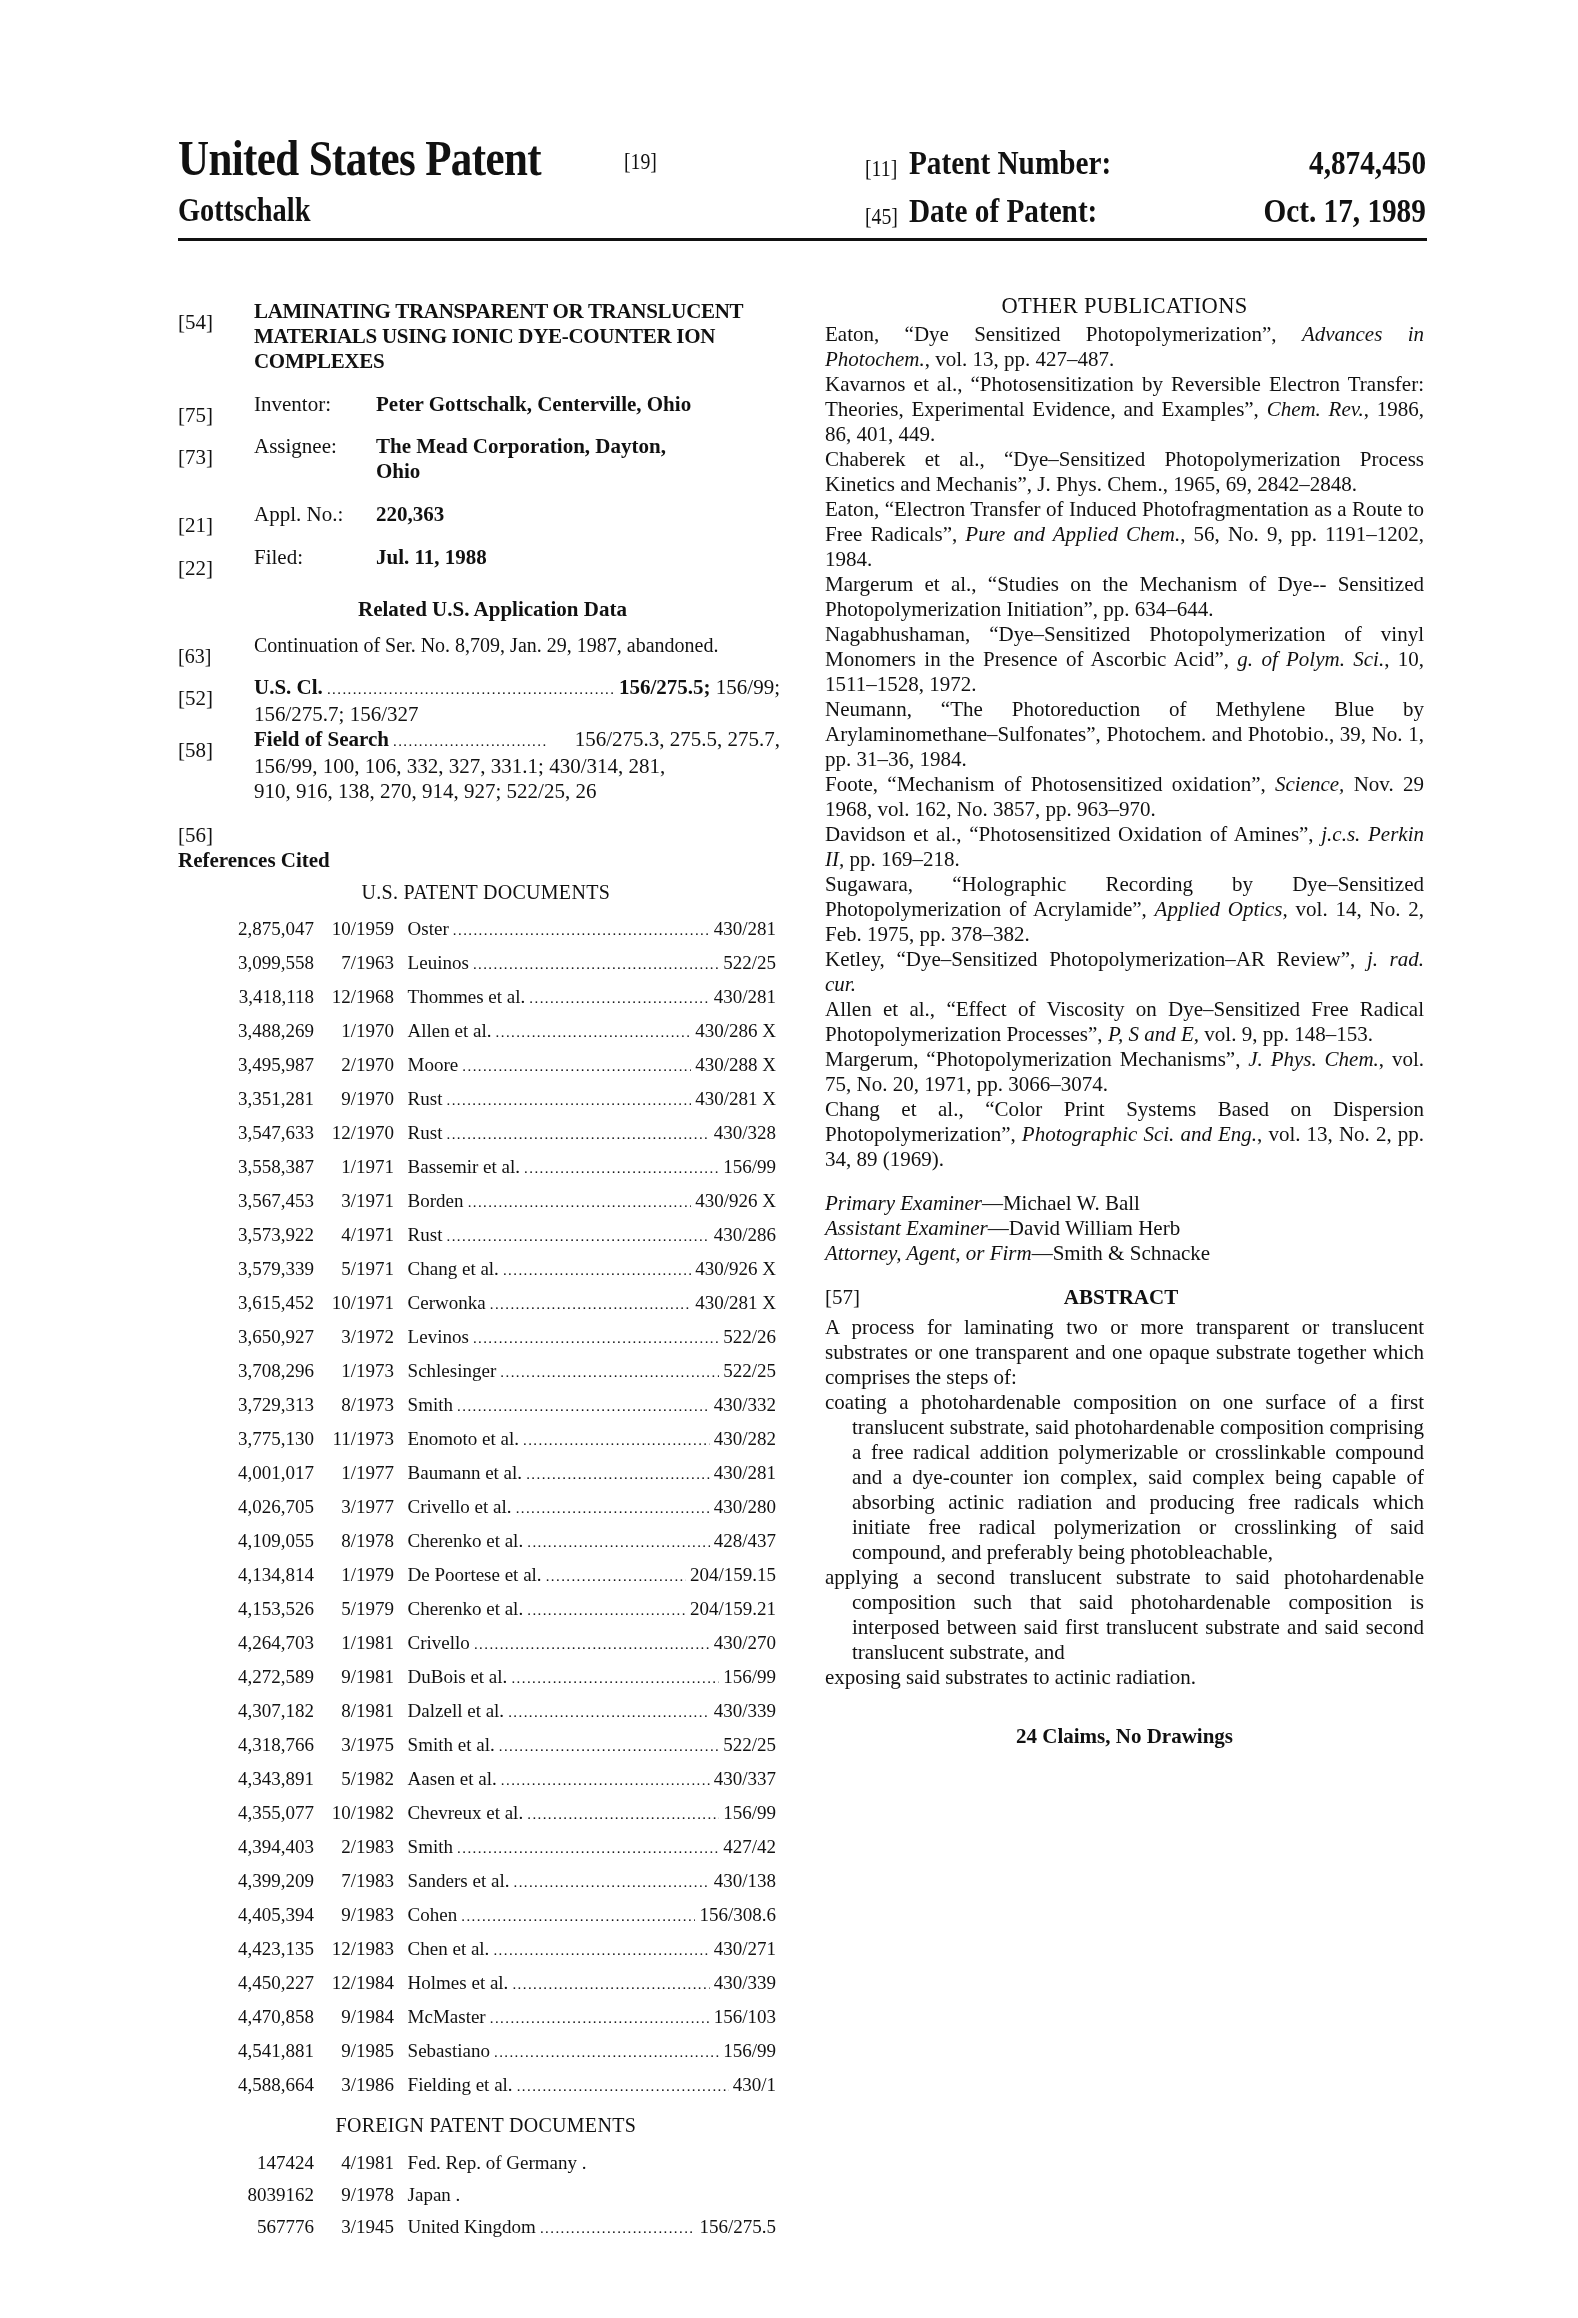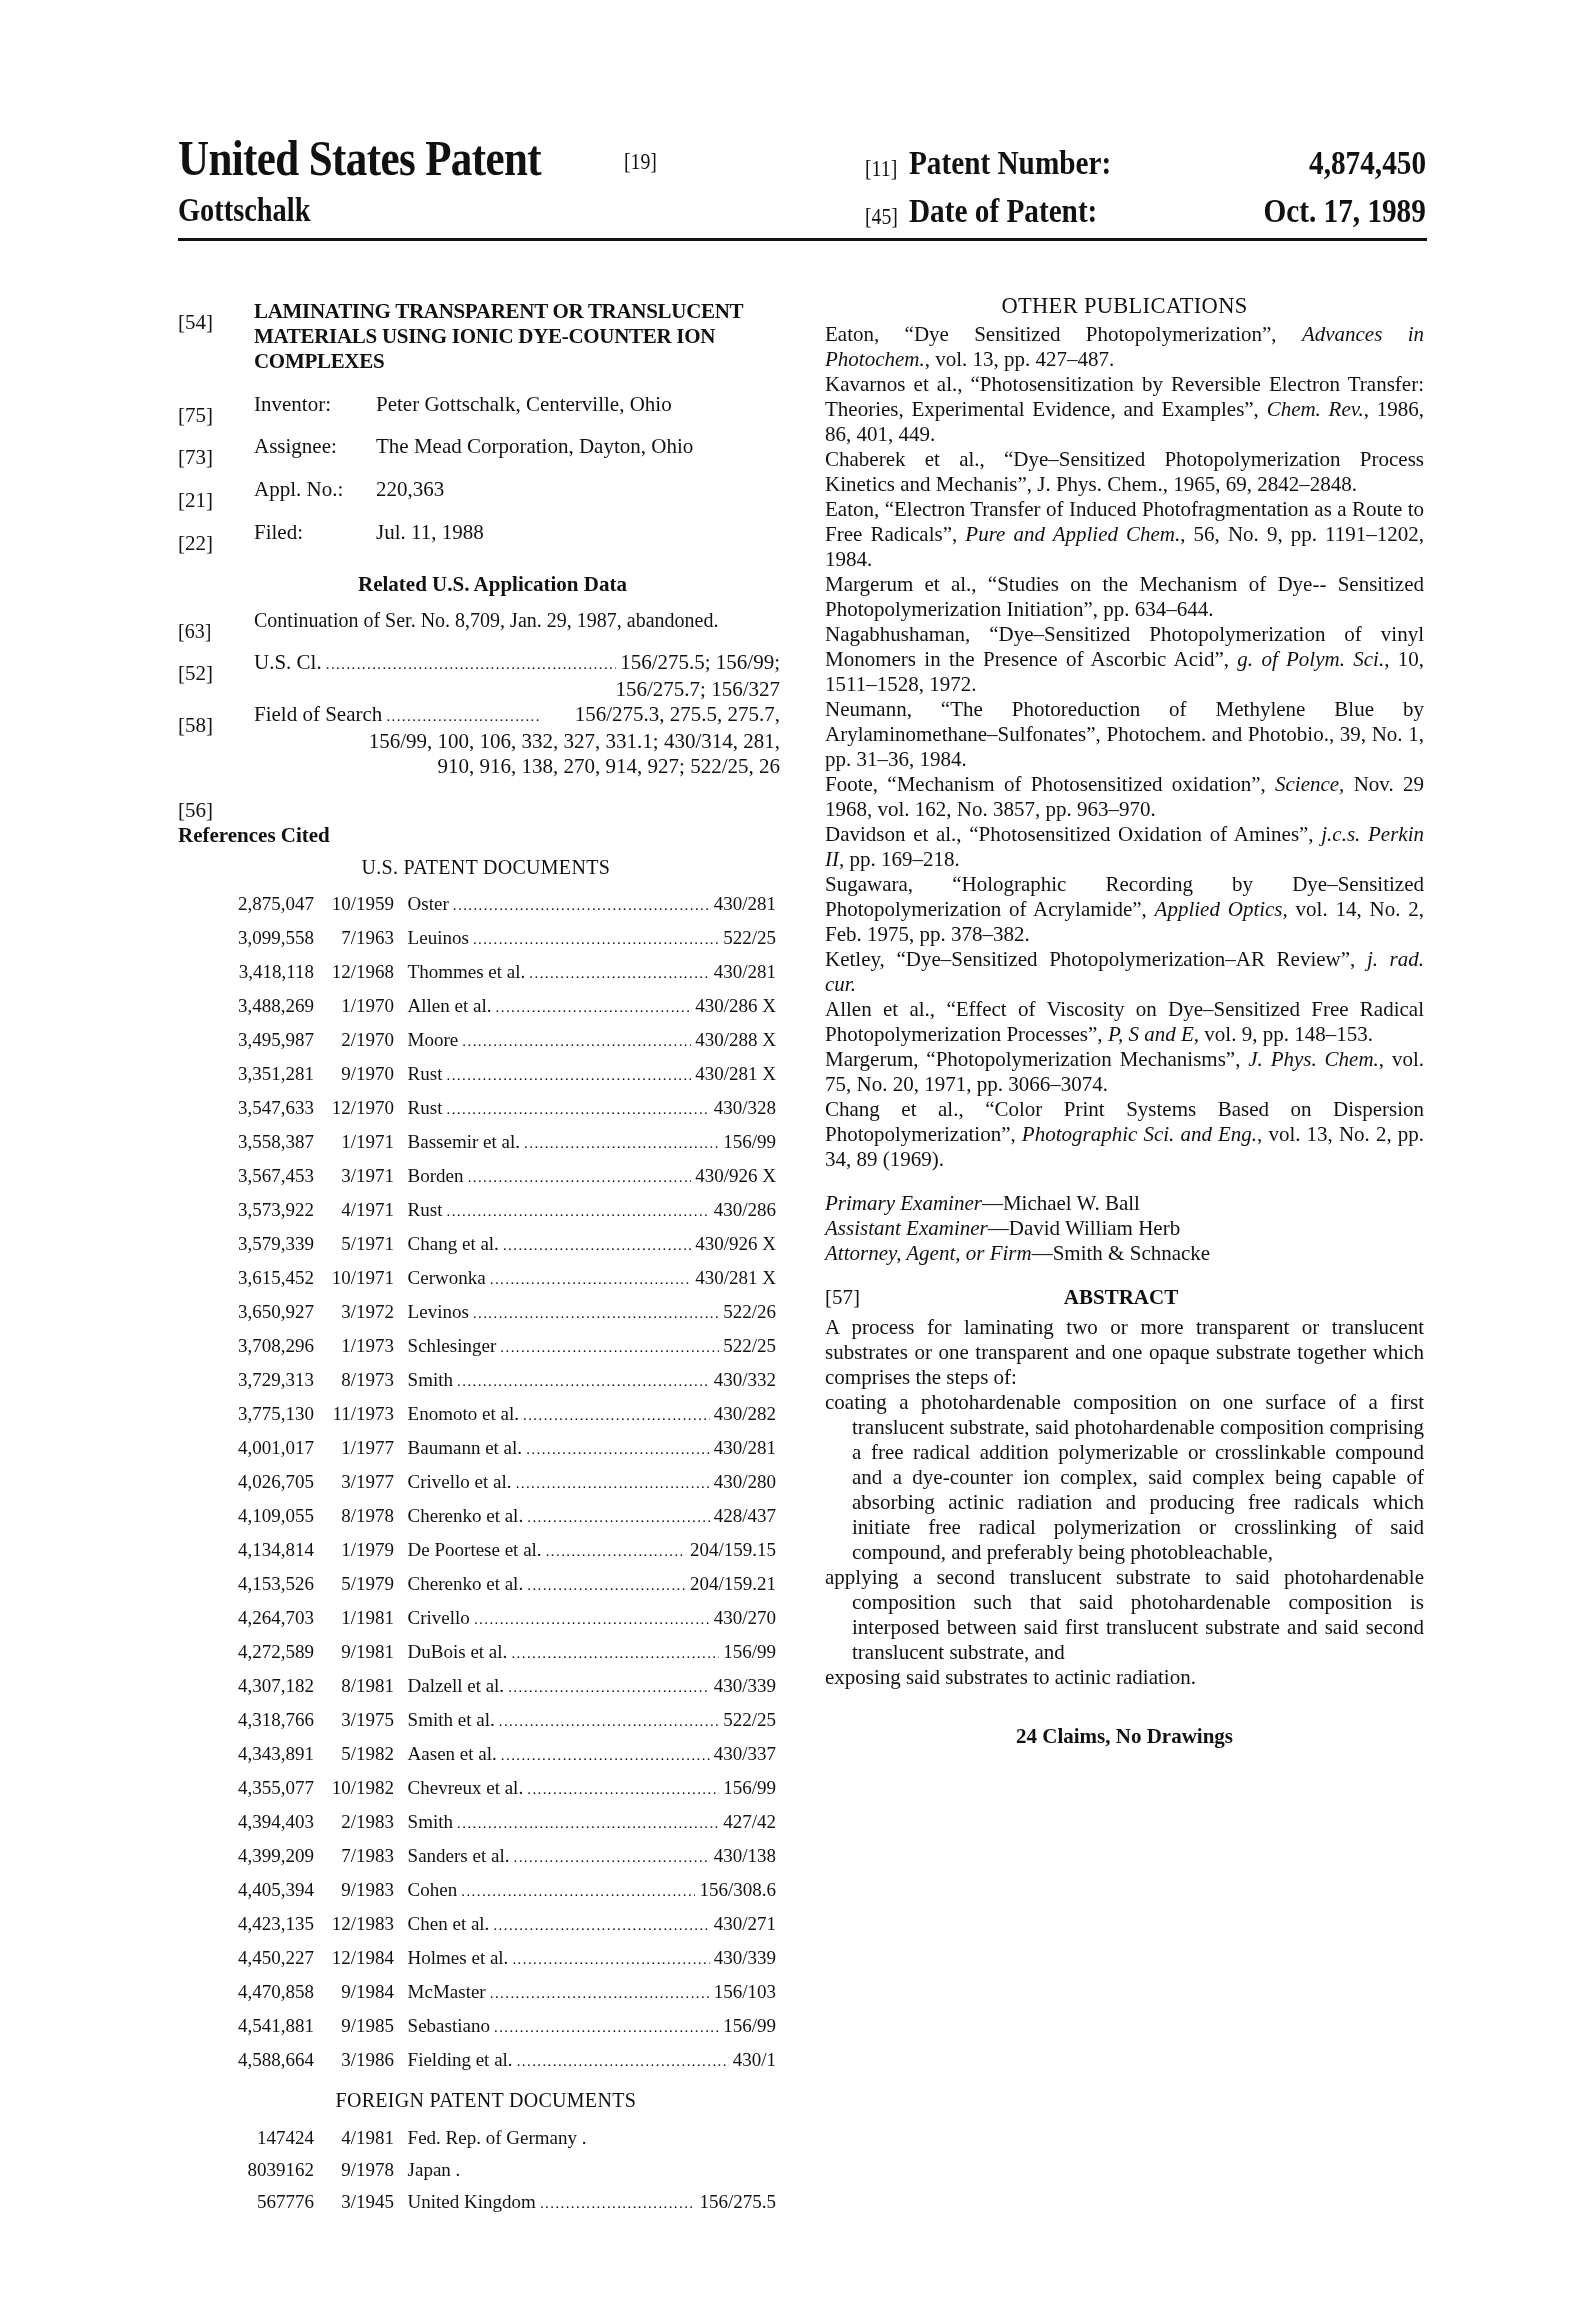--- a/index.html
+++ b/index.html
@@ -18,29 +18,29 @@
   .h-label { position: absolute; left: 44px; top: 0; font-size: 34px; font-weight: bold; transform: scaleX(0.86); transform-origin: left top; white-space: nowrap; }
   .h-value { position: absolute; right: 0; top: 0; font-size: 34px; font-weight: bold; transform: scaleX(0.86); transform-origin: right top; white-space: nowrap; }
   .h-rule { position: absolute; left: 178px; top: 238px; width: 1249px; height: 2.7px; background: #111; }
 
   .col { position: absolute; font-size: 21px; line-height: 25px; }
   .col-left { left: 178px; top: 299px; width: 602px; }
   .col-right { left: 825px; top: 293px; width: 599px; }
 
   .field { position: relative; padding-left: 76px; margin-bottom: 17.7px; }
   .code { position: absolute; left: 0; top: 11px; }
-  .bold { font-weight: normal; }
+  .bold { font-weight: bold; }
   .title-block { font-weight: bold; line-height: 25px; letter-spacing: -0.3px; }
   .val-indent { position: relative; }
   .val-indent .l { display: inline-block; width: 122px; vertical-align: top; }
   .val-indent .v { display: inline-block; width: 401px; vertical-align: top; }
   .center-head { text-align: center; font-weight: bold; margin: 27px 0 11px 0; padding-left: 27px; }
   .cls-row { display: flex; align-items: baseline; }
   .leader { flex: 1; overflow: hidden; white-space: nowrap; margin: 0 4.1px; letter-spacing: 1.4px; font-size: 15px; }
-  .right-al { text-align: right; }
+  .right-al { }
 
   .refs-head { display: flex; align-items: baseline; margin-top: 19px; flex-direction: column; }
   .refs-head .code { position: static; width: 76px; }
   .refs-head .t { flex: 1; text-align: center; font-weight: bold; padding-right: 27px; }
   .doc-head { text-align: center; margin: 6.8px 0 12.2px 0; padding-left: 13.6px; font-size: 20px; letter-spacing: 0.3px; }
   .ref-table { margin-left: 35px; width: 563px; font-size: 19px; line-height: 23px; }
   .ref-row { display: flex; align-items: baseline; margin-top: 9px; }
   .ref-no { width: 101px; text-align: right; }
   .ref-date { width: 80px; text-align: right; }
   .ref-name { margin-left: 13.6px; white-space: nowrap; }

